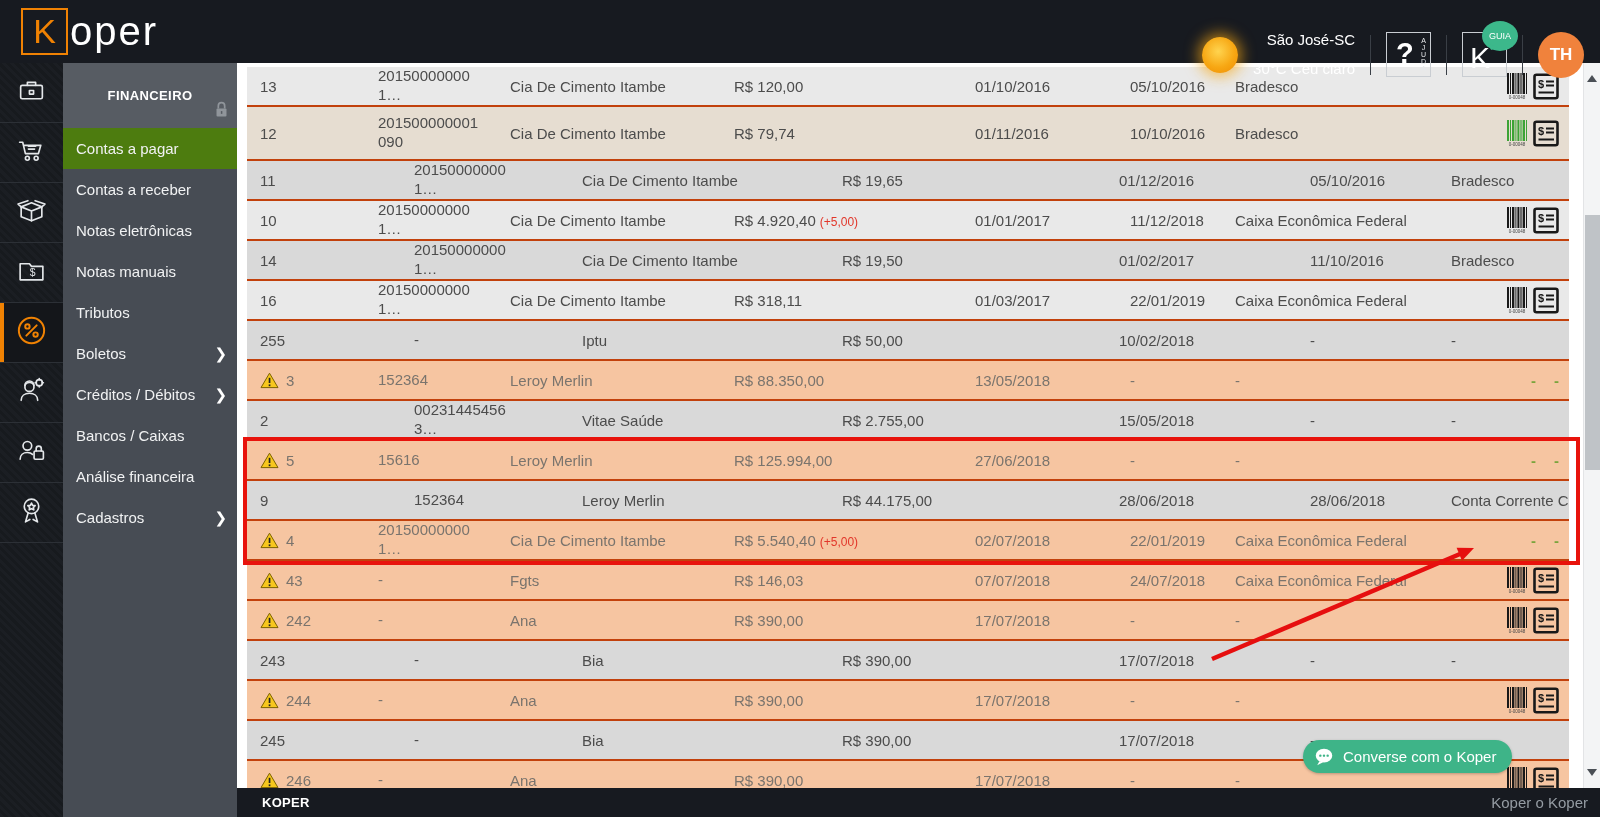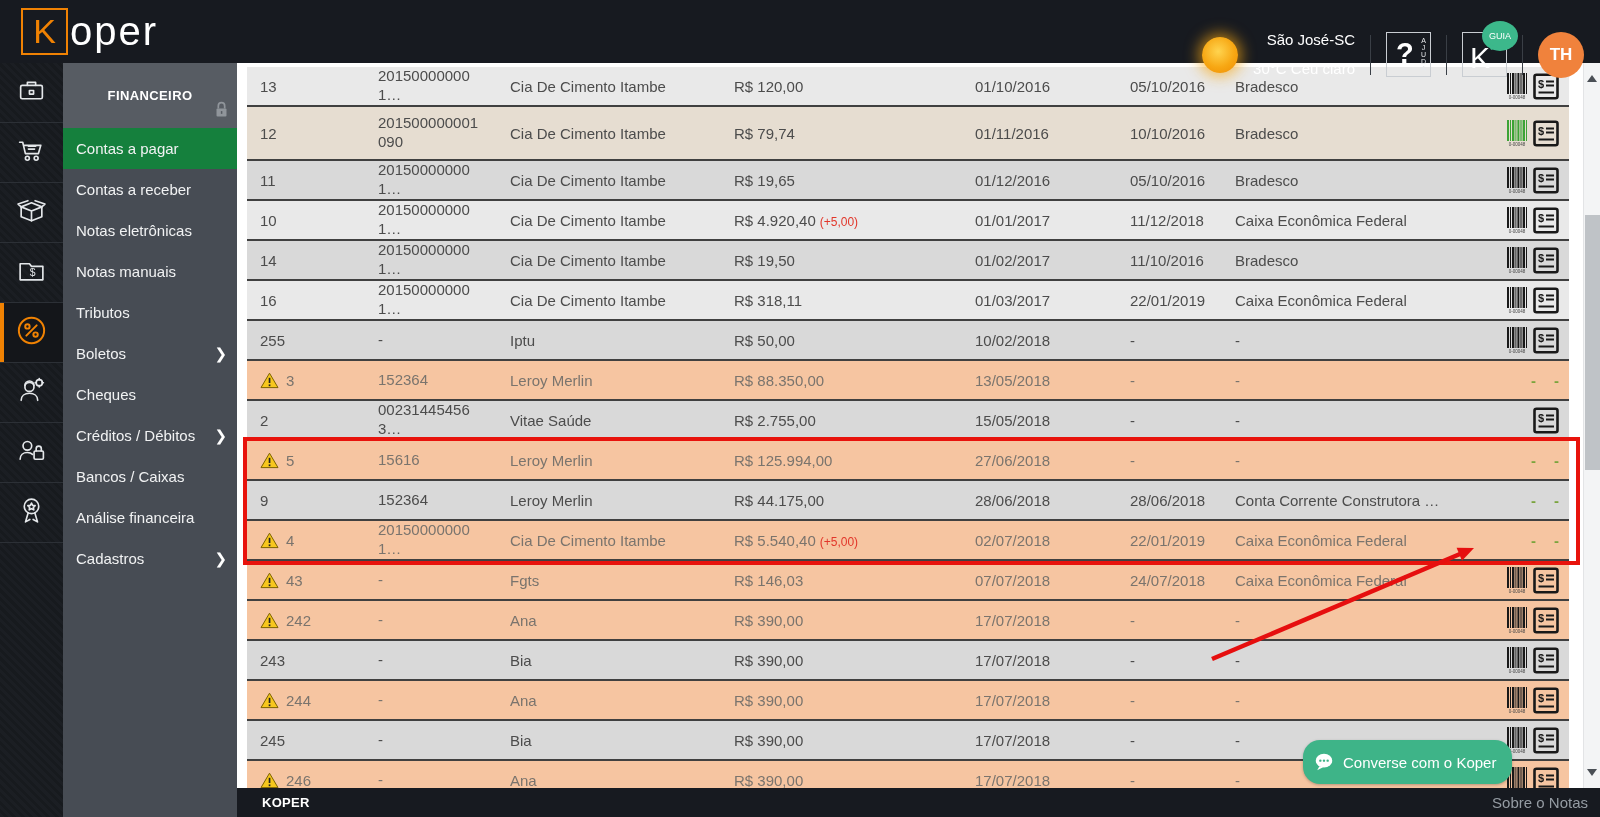--- a/index.html
+++ b/index.html
@@ -30,30 +30,30 @@
   .rail-cell { width:63px; height:60px; display:flex; align-items:center; justify-content:center; border-bottom:1px solid #2c3036; cursor:pointer; position:relative; }
   .rail-cell.active { background:#14161a; }
   .rail-cell.active:before { content:""; position:absolute; left:0; top:0; width:4px; height:100%; background:#f08203; }
 
   
   .menu { position:absolute; left:63px; top:63px; width:174px; height:754px; background:#474c54; z-index:20; }
   .menu-head { position:relative; height:65px; background:#575c63; display:flex; align-items:center; justify-content:center; }
   .menu-head .txt { color:#fff; font-size:13px; font-weight:700; letter-spacing:.4px; }
   .menu-head .lock { position:absolute; right:9px; bottom:6px; }
   .menu-item { height:41px; display:flex; align-items:center; padding:0 10px 0 13px; color:#f1f2f3; font-size:15px; cursor:pointer; }
-  .menu-item.active { background:#15803d; }
+  .menu-item.active { background:#4d7c0f; }
   .menu-item .chev { margin-left:auto; font-size:15px; color:#fff; }
 
   
   .content { position:absolute; left:237px; top:63px; width:1363px; height:725px; background:#fff; z-index:5; }
   .rows-wrap { position:absolute; left:10px; top:4px; width:1322px; height:721px; overflow:hidden; }
-  .row { display:grid; grid-template-columns:131px 132px 224px 241px 155px 105px 245px 1fr; align-items:center; height:40px; border-bottom:2px solid #404040; color:#4c4c4c; font-size:15px; cursor:pointer; }
+  .row { display:grid; grid-template-columns:131px 132px 224px 241px 155px 105px 245px 1fr; align-items:center; height:40px; border-bottom:2px solid #c2410c; color:#4c4c4c; font-size:15px; cursor:pointer; }
   .row.tall { height:54px; }
   .row.light { background:#e9e9e9; }
-  .row.dark  { background:#d9d9d9; }
+  .row.dark  { background:#d9d9d9;gap:36px; }
   .row.warn  { background:#f6c5a1; color:#7a746d; }
   .row.tan   { background:#e6ddd1; }
   .c-num { display:flex; align-items:center; gap:7px; padding-left:13px; }
   .c-doc { padding-right:24px; word-break:break-all; line-height:1.25; }
   .c-val .extra { color:#e2362a; font-size:12px; margin-left:4px; }
   .c-icons { display:flex; align-items:center; justify-content:flex-end; gap:6px; padding-right:10px; }
   .dash { color:#7aa43c; font-weight:700; margin-left:12px; }
   .icon-btn { display:inline-flex; cursor:pointer; }
 
   
@@ -64,21 +64,21 @@
   .sthumb { position:absolute; left:1px; top:152px; width:15px; height:255px; background:#bfc3c7; cursor:pointer; }
 
   
   .footer { position:absolute; left:237px; top:788px; width:1363px; height:29px; background:#171a20; color:#fff; display:flex; align-items:center; z-index:40; }
   .footer .brand { font-size:13px; font-weight:600; padding-left:25px; letter-spacing:.3px; }
   .footer .about { margin-left:auto; padding-right:12px; color:#959ca3; font-size:15px; cursor:pointer; }
 
   
   .redbox { position:absolute; left:243px; top:437px; width:1337px; height:128px; border:4px solid #e8130c; z-index:45; pointer-events:none; }
   .arrow-svg { position:absolute; left:0; top:0; width:1600px; height:817px; z-index:46; pointer-events:none; }
-  .chat-btn { position:absolute; left:1303px; top:740px; height:44px; padding:0 16px 0 10px; background:#3eb488; border-radius:17px; display:flex; align-items:center; gap:8px; color:#fff; font-size:15px; z-index:48; cursor:pointer; box-shadow:0 1px 3px rgba(0,0,0,.25); }
+  .chat-btn { position:absolute; left:1303px; top:740px; height:33px; padding:0 16px 0 10px; background:#3eb488; border-radius:17px; display:flex; align-items:center; gap:8px; color:#fff; font-size:15px; z-index:48; cursor:pointer; box-shadow:0 1px 3px rgba(0,0,0,.25); }
 </style>
 </head>
 <body>
 
 <div class="topbar">
   <div class="logo">
     <div class="logo-k">K</div>
     <div class="logo-rest">oper</div>
   </div>
   <div class="top-right">
@@ -190,23 +190,20 @@
         <span>Notas manuais</span>
       </div>
       <div class="menu-item">
         <span>Tributos</span>
       </div>
       <div class="menu-item">
         <span>Boletos</span>
         <span class="chev">❯</span>
       </div>
       <div class="menu-item">
-        <span>Cheques</span>
-      </div>
-      <div class="menu-item">
         <span>Créditos / Débitos</span>
         <span class="chev">❯</span>
       </div>
       <div class="menu-item">
         <span>Bancos / Caixas</span>
       </div>
       <div class="menu-item">
         <span>Análise financeira</span>
       </div>
       <div class="menu-item">
@@ -862,21 +859,21 @@
 </div>
 
 <div class="sbar">
   <div class="sarrow up"></div>
   <div class="sthumb"></div>
   <div class="sarrow down"></div>
 </div>
 
 <div class="footer">
   <span class="brand">KOPER</span>
-  <span class="about">Sobre o Notas</span>
+  <span class="about">Koper o Koper</span>
 </div>
 
 <div class="redbox"></div>
 
 <svg class="arrow-svg">
   <line x1="1212" y1="659" x2="1460" y2="554" stroke="#e60f0f" stroke-width="4.5"></line>
   <polygon points="1474,548 1462.0,560.7 1456.6,547.8" fill="#e60f0f"></polygon>
 </svg>
 
 <div class="chat-btn">

